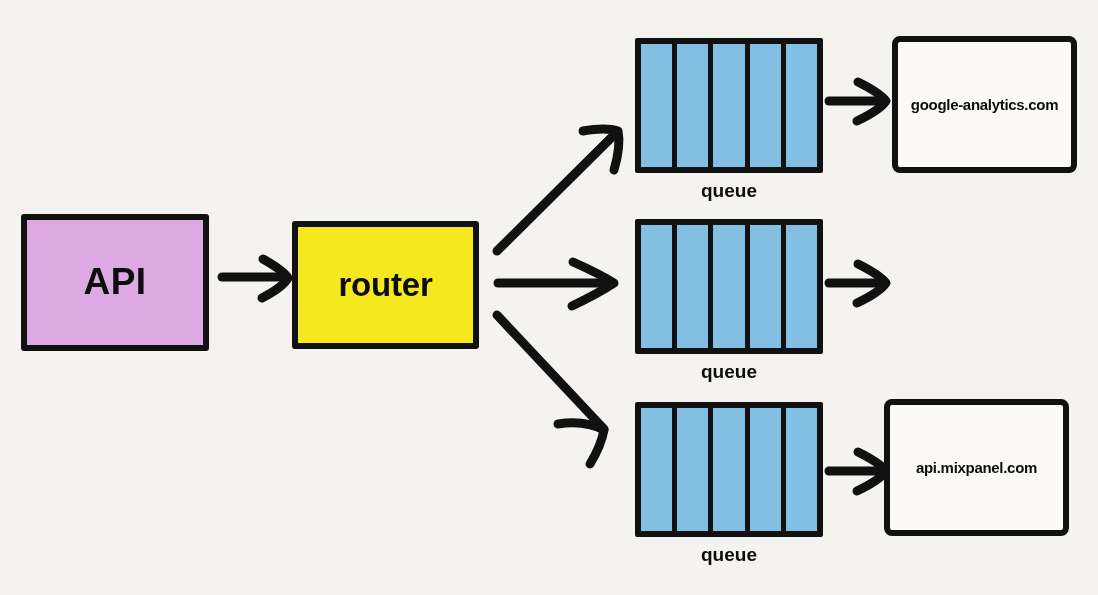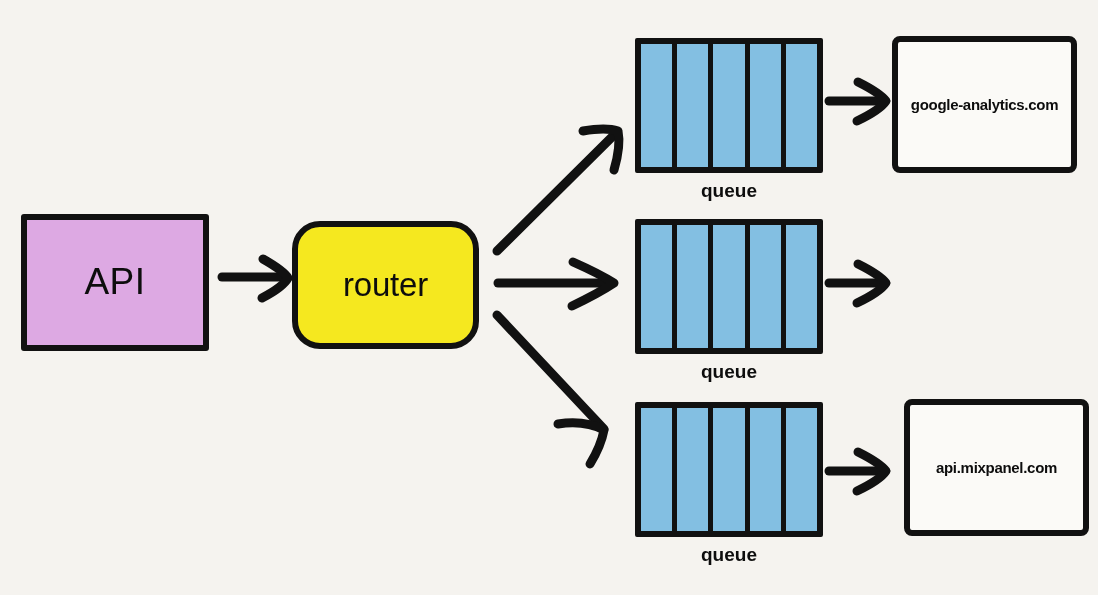--- a/index.html
+++ b/index.html
@@ -35,21 +35,21 @@
     box-sizing: border-box;
     border: 6px solid #111111;
     border-radius: 3px;
     display: flex;
     align-items: center;
     justify-content: center;
     text-align: center;
   }
 
   .node-label {
-    font-weight: normal;
+    font-weight: bold;
     color: #0d0d0d;
     letter-spacing: -0.2px;
     line-height: 1.1;
   }
 
   
   #api-node {
     left: 21px;
     top: 214px;
     width: 188px;
@@ -120,21 +120,21 @@
     height: 137px;
     border: 6px solid #111111;
     border-radius: 8px;
     background: #fbfaf7;
     display: flex;
     align-items: center;
     justify-content: center;
   }
   #dest-node-0 { left: 892px; top: 36px; }
   #dest-node-1 { left: 892px; top: 217px; }
-  #dest-node-2 { left: 904px; top: 399px; }
+  #dest-node-2 { left: 884px; top: 399px; }
 
   .dest-label {
     font-size: 15px;
     font-weight: bold;
     color: #0d0d0d;
     letter-spacing: -0.3px;
     padding: 0 4px;
     text-align: center;
   }
 </style>
@@ -178,21 +178,21 @@
         <path d="M829,471 L883,471"></path>
         <path d="M858,452 Q880,463 886,471 Q880,480 857,491"></path>
       </g>
     </g>
   </svg>
 
   <div class="node" id="api-node" style="background: rgb(221, 169, 227);">
     <span class="node-label">API</span>
   </div>
 
-  <div class="node" id="router-node" style="background: rgb(245, 232, 31); border-radius: 28px;">
+  <div class="node" id="router-node" style="background: rgb(245, 232, 31);">
     <span class="node-label">router</span>
   </div>
 
   <div class="queue-group" id="queue-group-0">
     <div class="queue-box">
       <div class="queue-cell" style="background: rgb(131, 191, 226);"></div>
       <div class="queue-cell" style="background: rgb(131, 191, 226);"></div>
       <div class="queue-cell" style="background: rgb(131, 191, 226);"></div>
       <div class="queue-cell" style="background: rgb(131, 191, 226);"></div>
       <div class="queue-cell" style="background: rgb(131, 191, 226);"></div>

